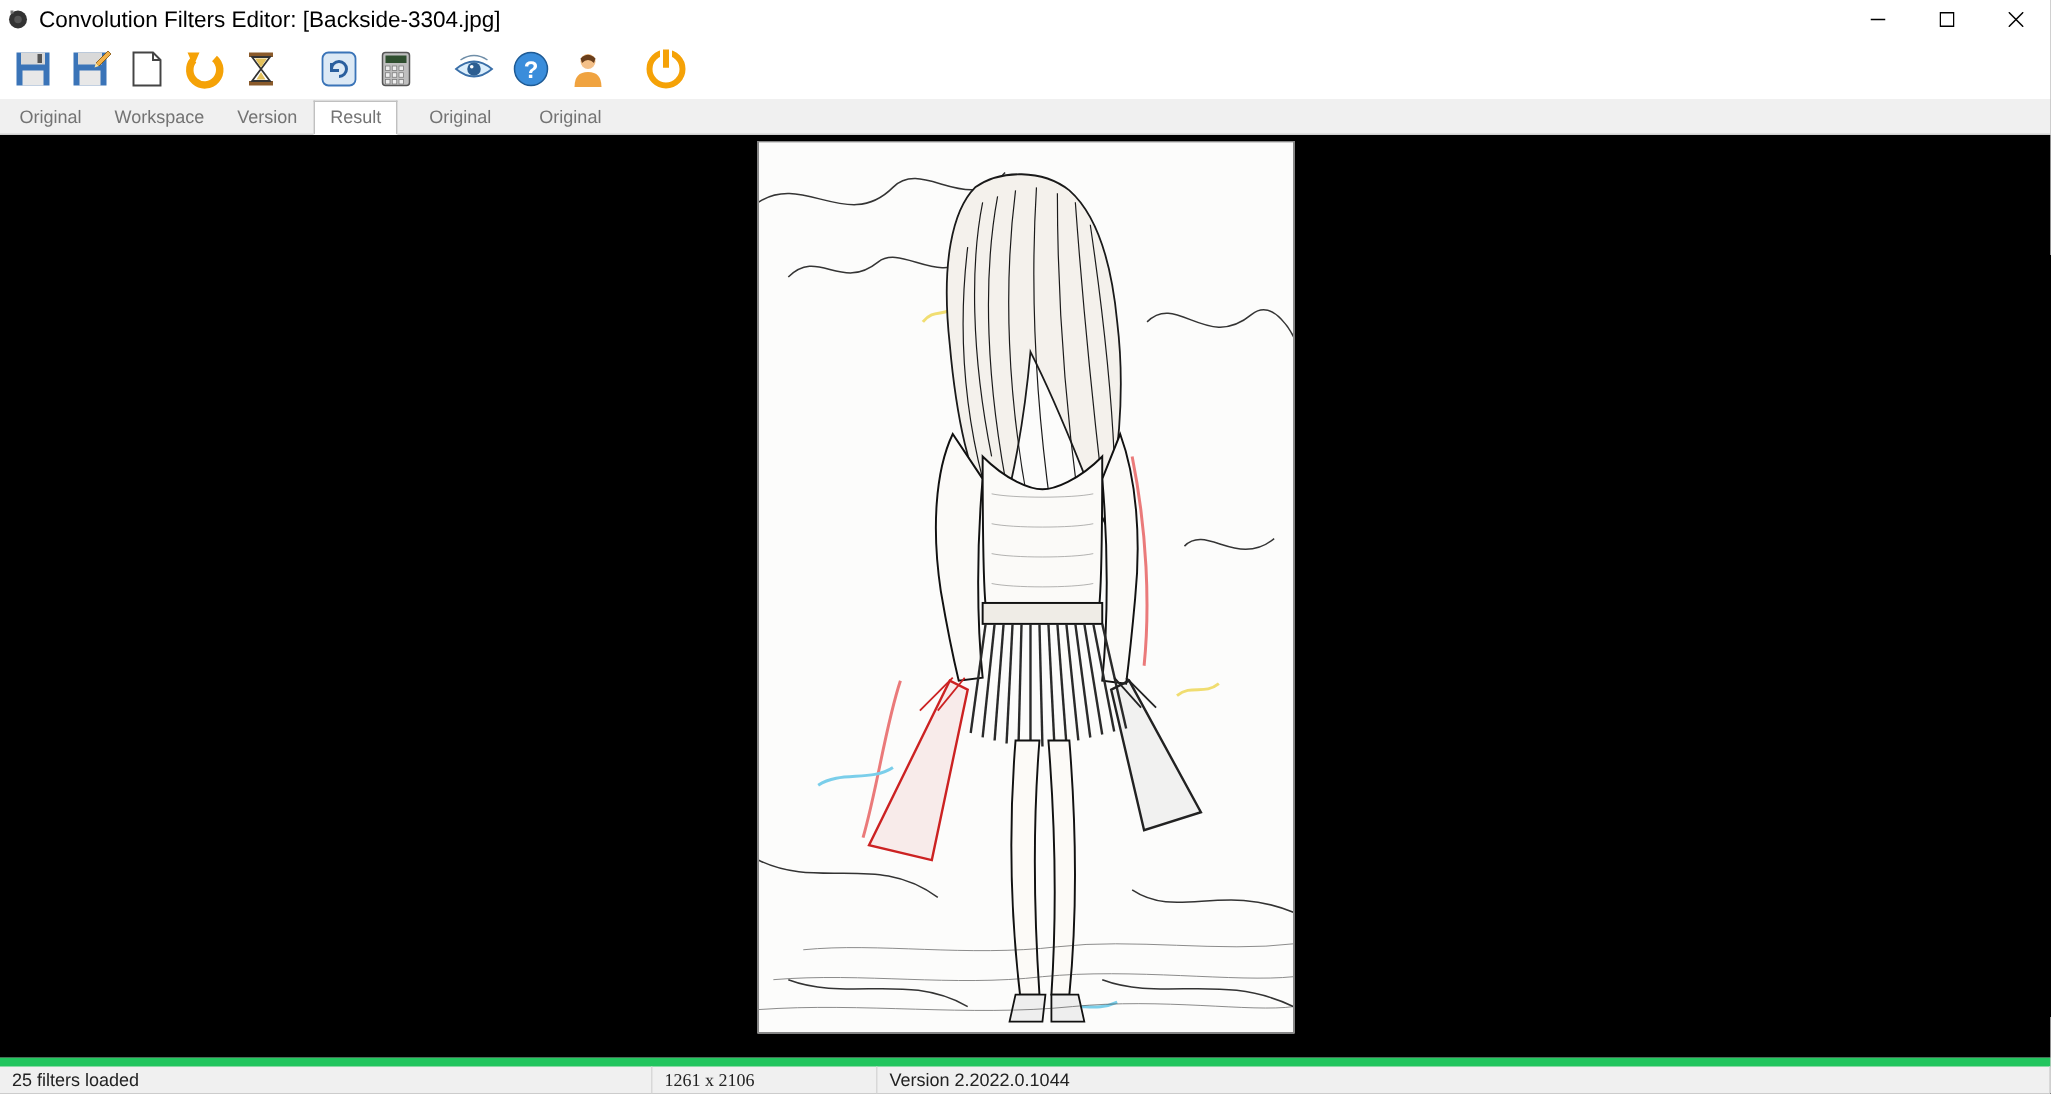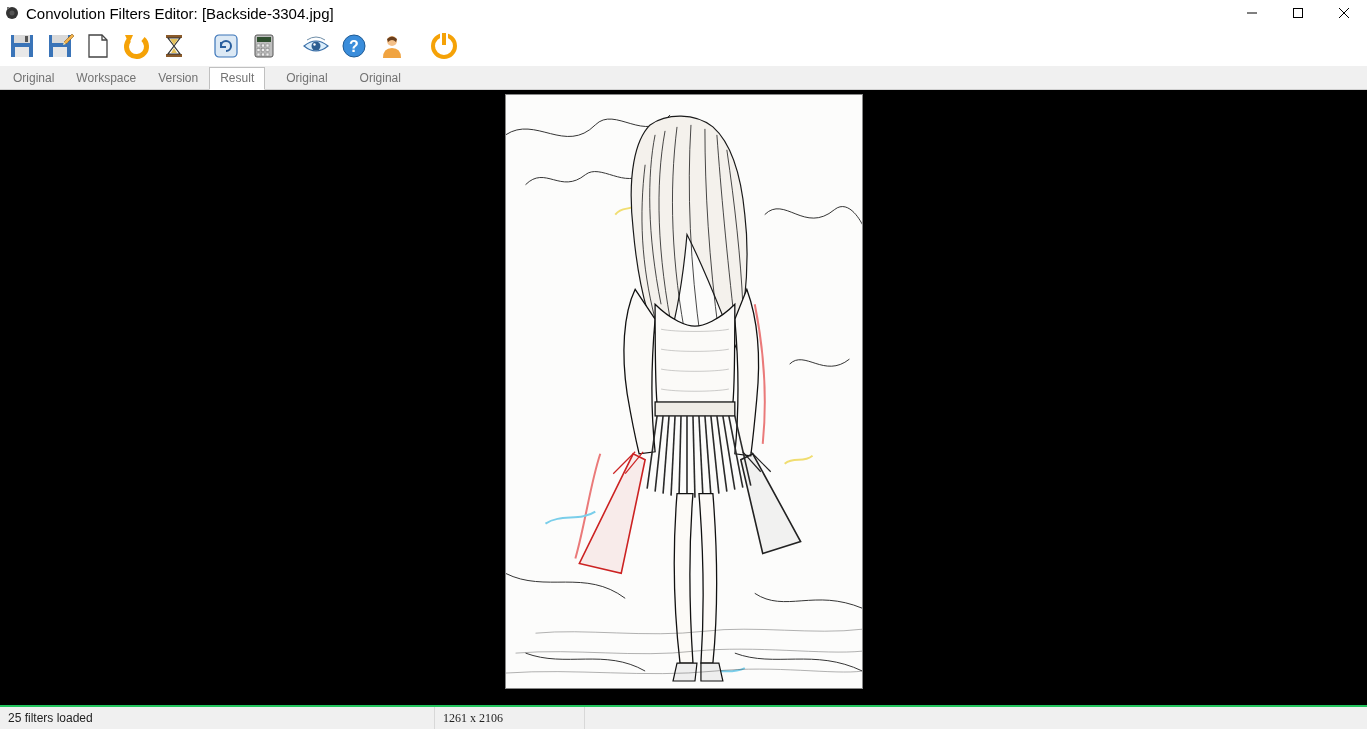--- a/index.html
+++ b/index.html
@@ -87,21 +87,21 @@
     margin-top: 4px;
     background: #fff;
     border: 1px solid #888;
   }
   .image-canvas svg { width: 100%; height: 100%; display: block; }
 
   
   .statusbar {
     height: 24px;
     background: #f0f0f0;
-    border-top: 2px solid #22c55e;
+    border-top: 6px solid #22c55e;
     display: flex;
     align-items: center;
     font-size: 12px;
     color: #222;
   }
   .status-cell {
     padding: 0 8px;
     height: 100%;
     display: flex;
     align-items: center;
@@ -357,13 +357,14 @@
         <path d="M10 560 C70 555 130 565 190 558 C250 552 320 562 358 558"></path>
         <path d="M0 580 C70 575 140 585 210 578 C270 572 330 582 358 578"></path>
       </g>
     </svg>
   </div>
 </div>
 
 <div class="statusbar">
   <div class="status-cell first">25 filters loaded</div>
   <div class="status-cell second">1261 x 2106</div>
+  <div class="status-cell third">Version 2.2022.0.1044</div>
 </div>
 
 </body></html>

